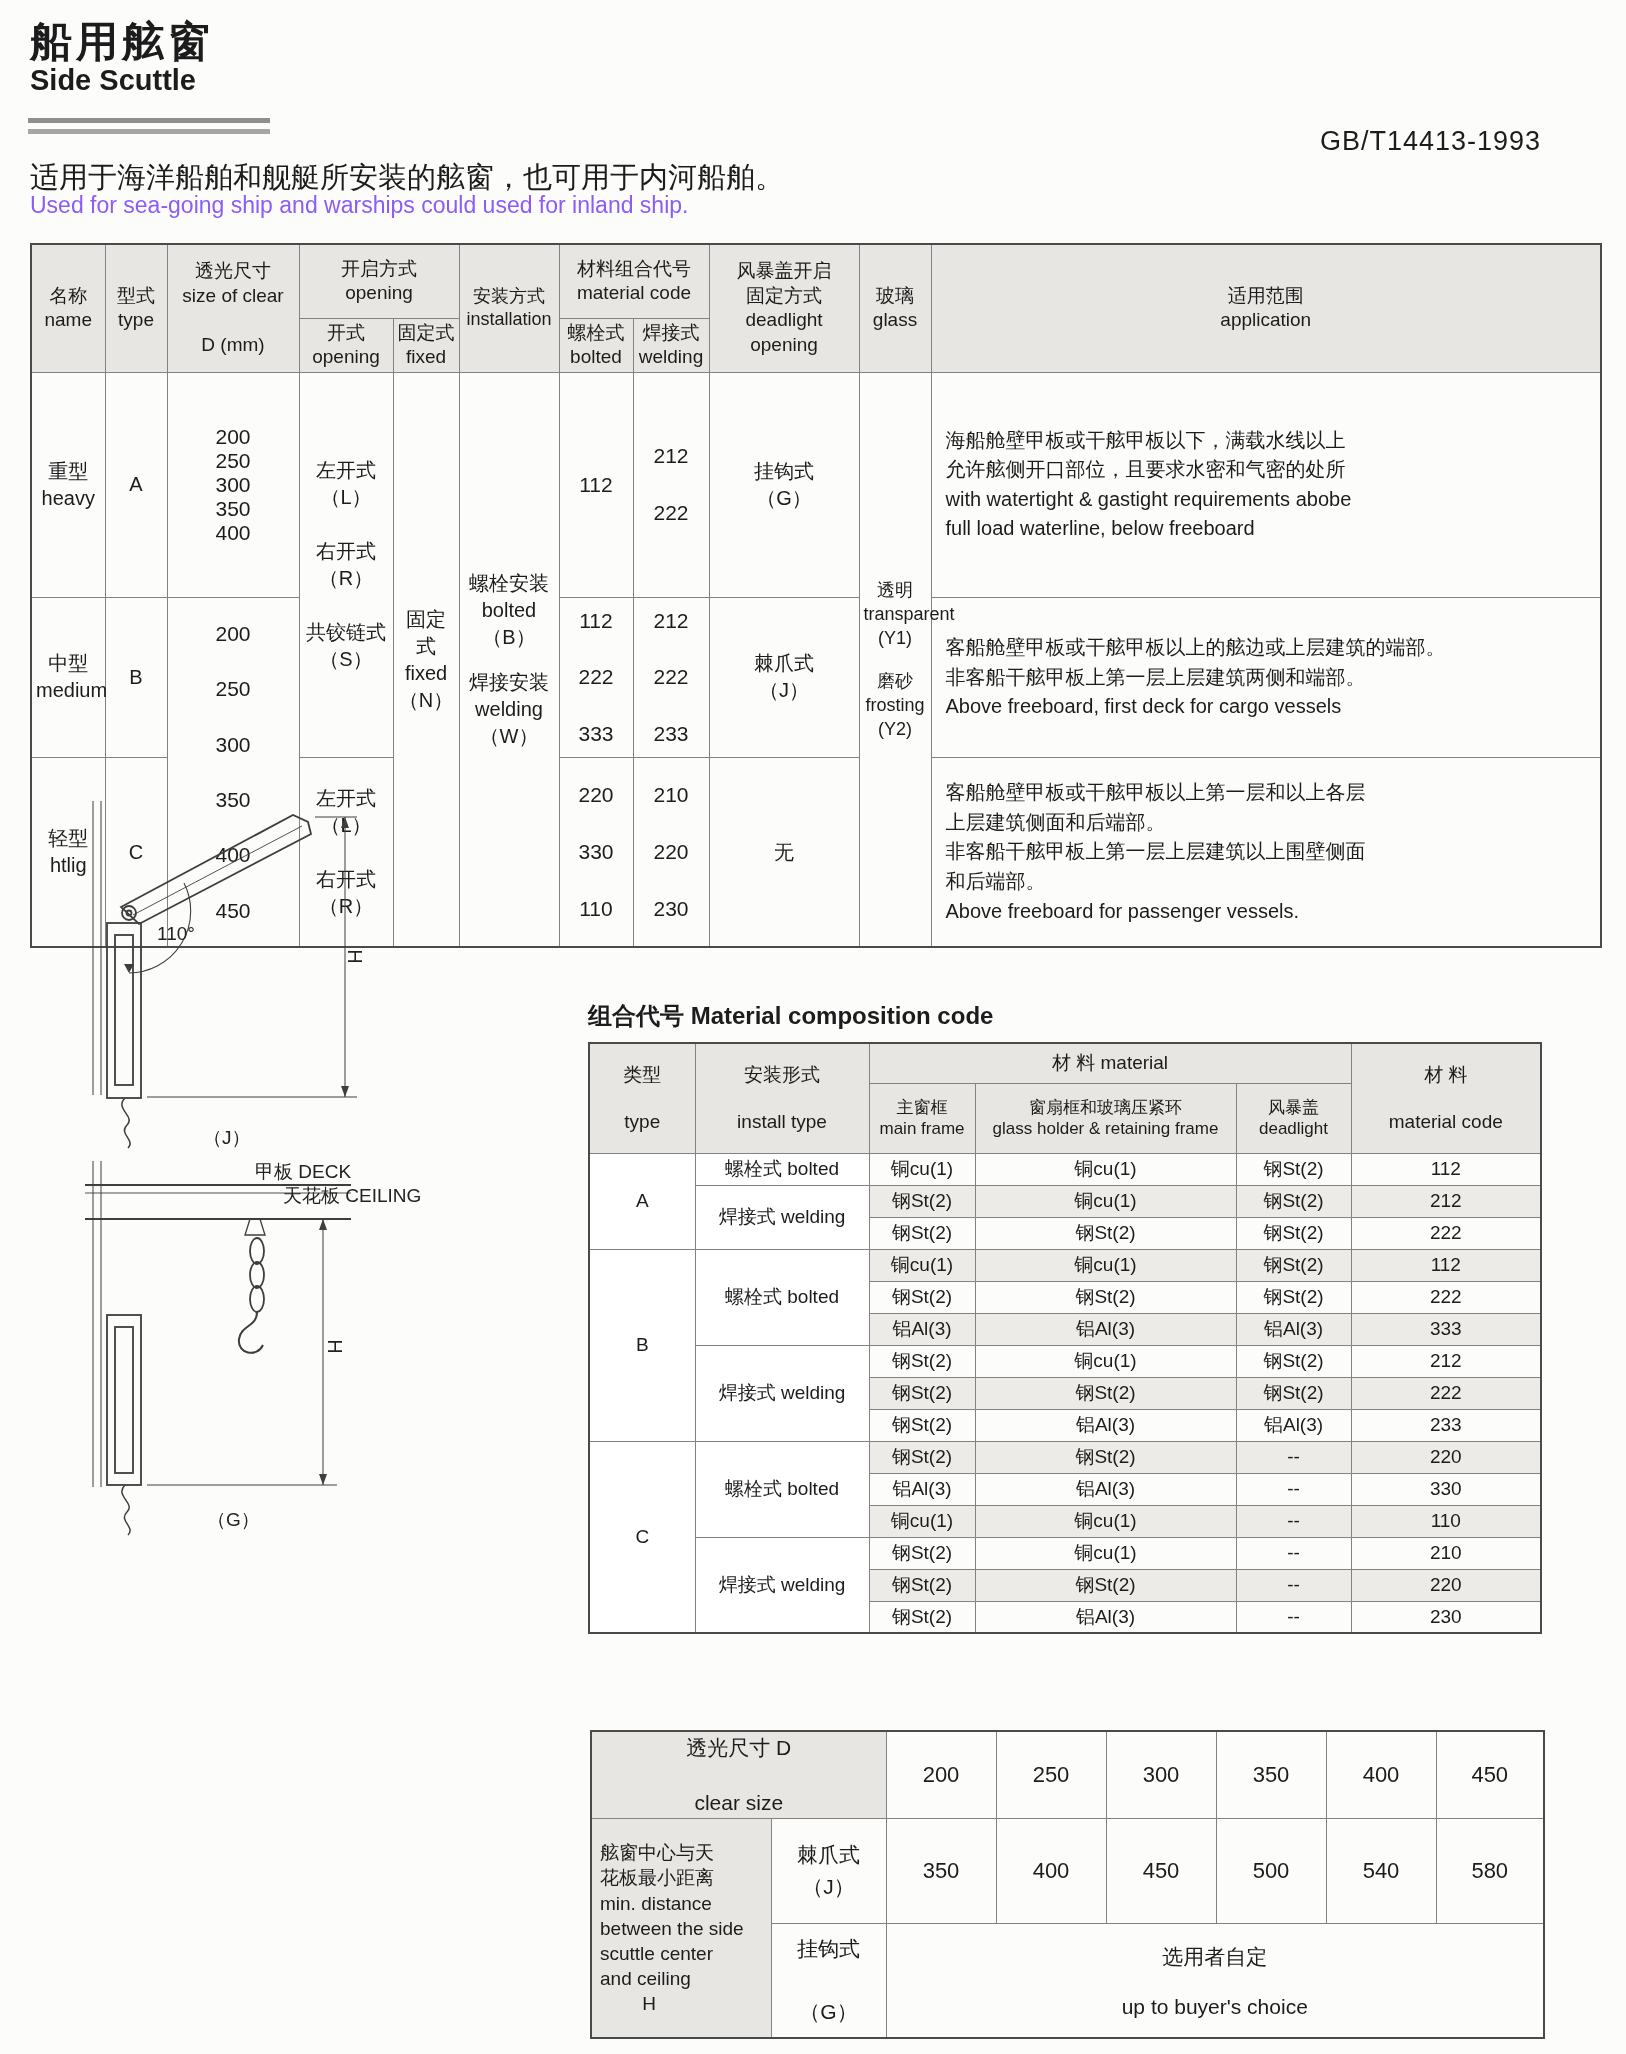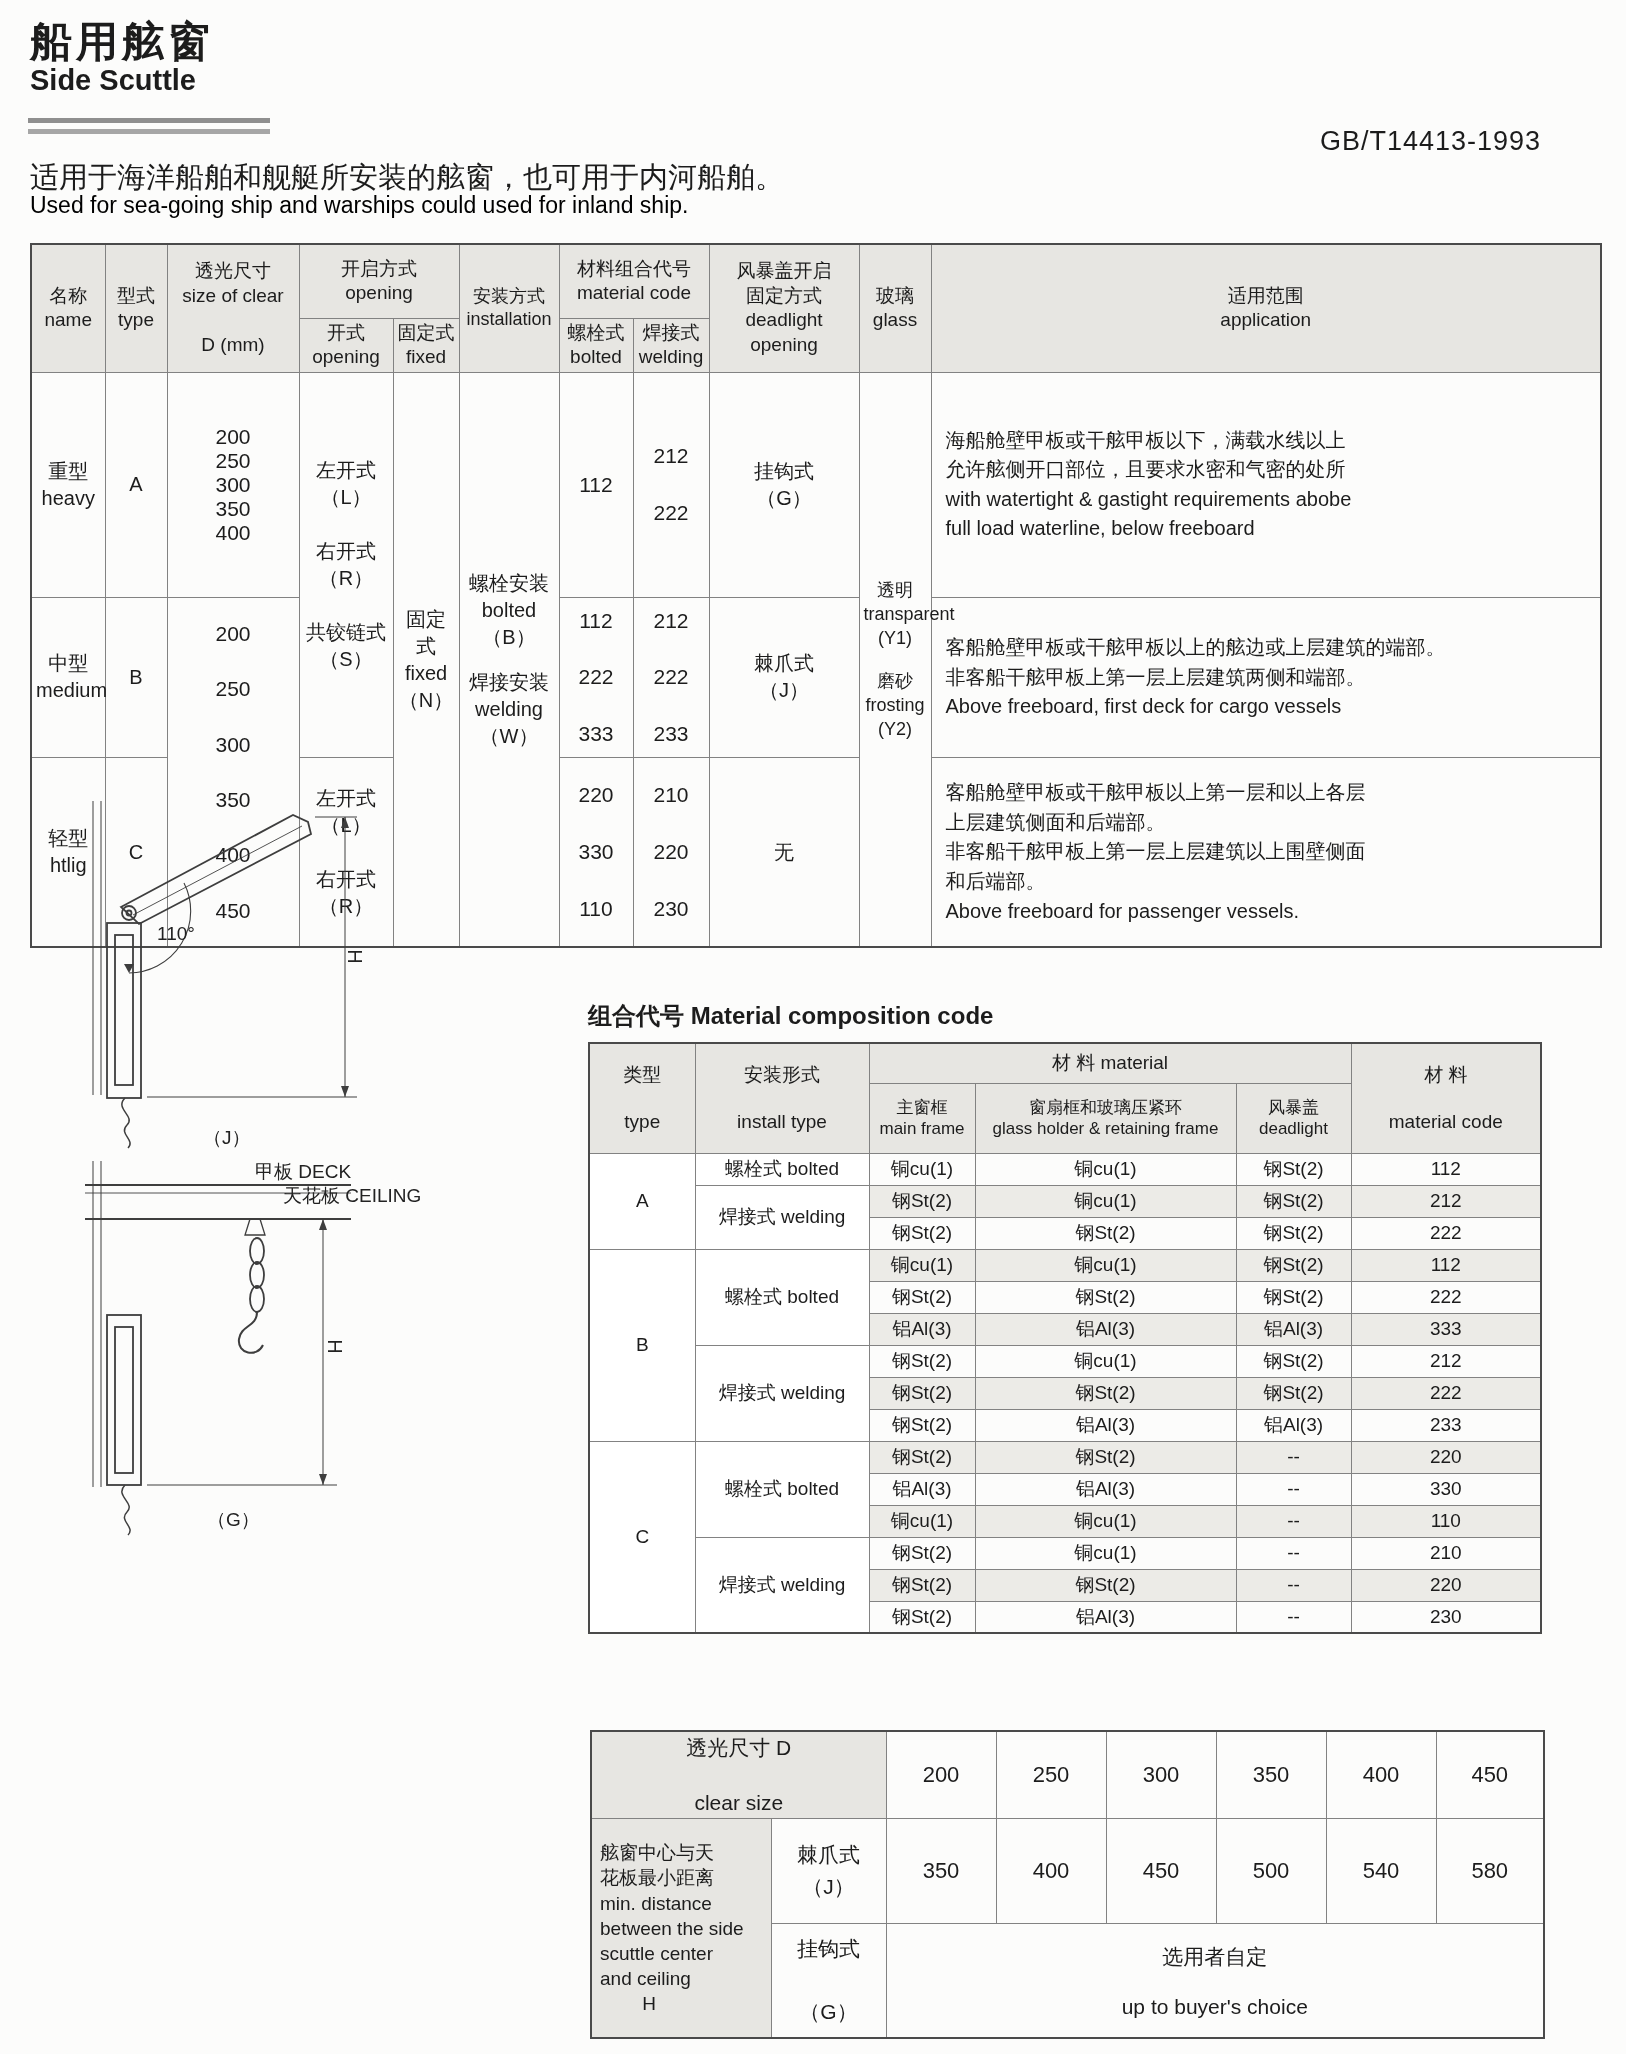--- a/index.html
+++ b/index.html
@@ -9,21 +9,21 @@
   .pre{white-space:pre-line;}
 
   
   .title-zh{left:30px;top:14px;font-size:42px;font-weight:700;letter-spacing:4px;text-align:center;}
   .title-en{left:30px;top:64px;font-size:29px;font-weight:700;}
   .rule-wrap{left:28px;top:118px;width:242px;}
   .rule-wrap .r1{height:5px;background:#8f8f8f;}
   .rule-wrap .r2{height:5px;background:#a6a6a6;margin-top:6px;}
   .standard{left:1320px;top:126px;font-size:27px;letter-spacing:1px;}
   .intro-zh{left:30px;top:158px;font-size:29px;}
-  .intro-en{left:30px;top:192px;font-size:23px;color:#000000;}
+  .intro-en{left:30px;top:192px;font-size:23px;color:#8b5cf6;}
 
   
   table{border-collapse:collapse;table-layout:fixed;}
   td,th{border:1px solid #828282;text-align:center;vertical-align:middle;
         font-weight:400;padding:2px 4px;box-sizing:border-box;}
   th{background:#e7e6e2;}
 
   
   .t1{left:30px;top:243px;width:1570px;border:2px solid #4a4a4a;font-size:19px;}
   .t1 th{font-size:19px;line-height:1.3;}

